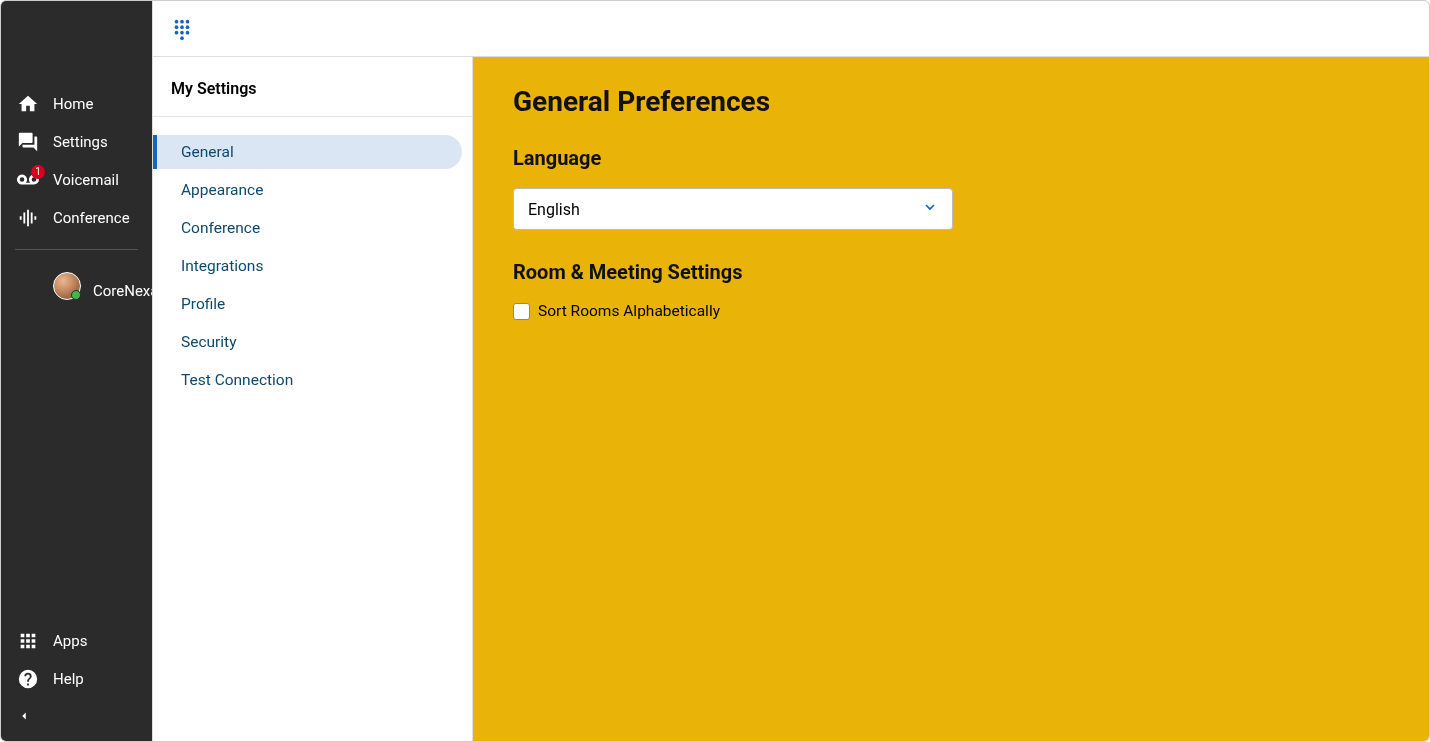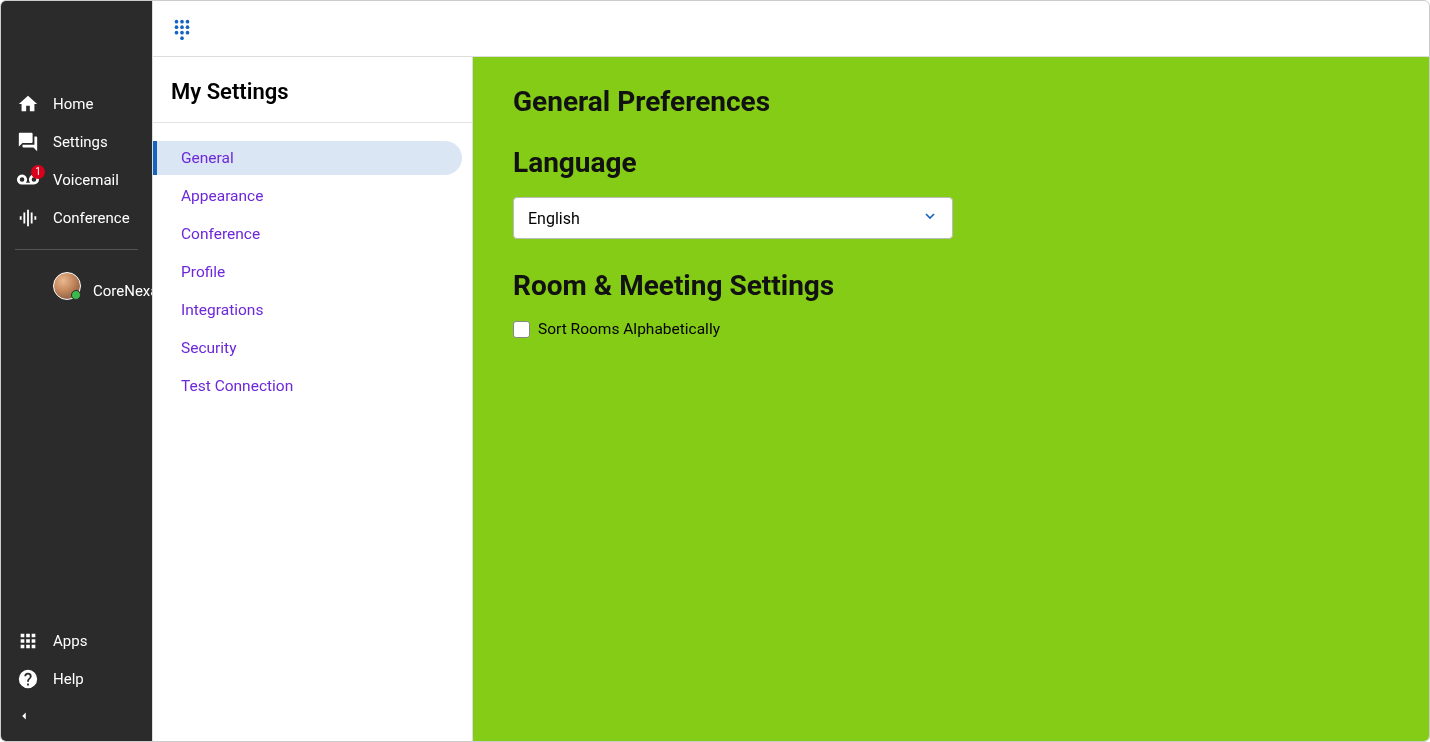--- a/index.html
+++ b/index.html
@@ -24,29 +24,29 @@
 
 
 .main-area { flex:1; display:flex; flex-direction:column; border-left:1px solid #ddd; }
 .topbar { height:56px; border-bottom:1px solid #ddd; display:flex; align-items:center; padding:0 18px; }
 .dialpad-icon { width:22px; height:22px; color:#1565c0; cursor:pointer; }
 .dialpad-icon svg { width:22px; height:22px; fill:#1565c0; }
 
 
 .content { flex:1; display:flex; }
 .settings-nav { width:320px; border-right:1px solid #ddd; background:#fff; }
-.settings-title { padding:22px 18px 18px; font-size:22px; font-weight:600; border-bottom:1px solid #e2e2e2; }
+.settings-title { padding:22px 18px 18px; font-size:16px; font-weight:600; border-bottom:1px solid #e2e2e2; }
 .settings-items { padding:18px 10px 0 0; }
-.settings-item { padding:8px 16px 8px 28px; font-size:15.5px; color:#6d28d9; cursor:pointer; border-radius:0 20px 20px 0; margin-bottom:4px; position:relative; }
+.settings-item { padding:8px 16px 8px 28px; font-size:15.5px; color:#0c4a6e; cursor:pointer; border-radius:0 20px 20px 0; margin-bottom:4px; position:relative; }
 .settings-item.active { background:#dbe6f4; }
 .settings-item.active::before { content:""; position:absolute; left:0; top:0; bottom:0; width:4px; background:#1565c0; }
 
-.settings-panel { flex:1; background:#84cc16; padding:28px 40px; }
+.settings-panel { flex:1; background:#eab308; padding:28px 40px; }
 .panel-title { font-size:28px; font-weight:700; margin-bottom:28px; color:#111; }
-.section-label { font-size:28px; font-weight:700; margin-bottom:18px; color:#111; }
+.section-label { font-size:20px; font-weight:700; margin-bottom:18px; color:#111; }
 .select-box { width:440px; height:42px; background:#fff; border:1px solid #bbb; border-radius:4px; display:flex; align-items:center; justify-content:space-between; padding:0 14px; cursor:pointer; margin-bottom:30px; font-size:16px; }
 .select-caret svg { width:16px; height:16px; fill:none; stroke:#1565c0; stroke-width:2.5; }
 .checkbox-row { display:flex; align-items:center; gap:8px; font-size:15.5px; }
 .checkbox { width:17px; height:17px; border:1.5px solid #888; border-radius:3px; background:#fff; cursor:pointer; }
 </style>
 </head>
 <body>
 
 <div class="app">
   <div class="leftnav">
@@ -145,22 +145,22 @@
       </span>
     </div>
 
     <div class="content">
       <div class="settings-nav">
         <div class="settings-title">My Settings</div>
         <div class="settings-items">
           <div class="settings-item active"><span>General</span></div>
           <div class="settings-item"><span>Appearance</span></div>
           <div class="settings-item"><span>Conference</span></div>
+          <div class="settings-item"><span>Integrations</span></div>
           <div class="settings-item"><span>Profile</span></div>
-          <div class="settings-item"><span>Integrations</span></div>
           <div class="settings-item"><span>Security</span></div>
           <div class="settings-item"><span>Test Connection</span></div>
         </div>
       </div>
 
       <div class="settings-panel">
         <div class="panel-title">General Preferences</div>
 
         <div class="section-label">Language</div>
         <div class="select-box">

